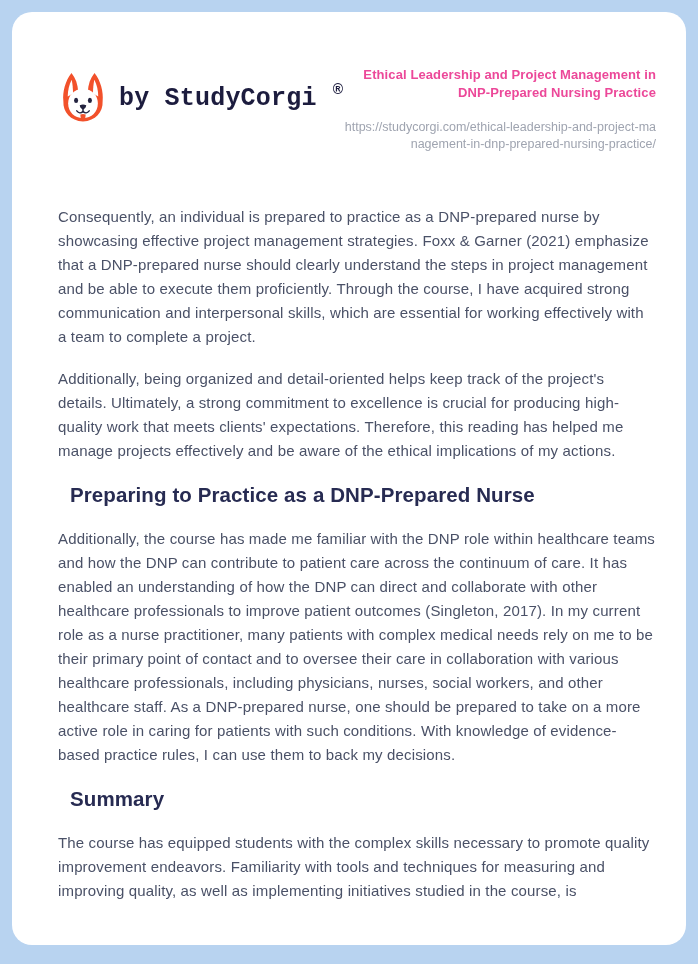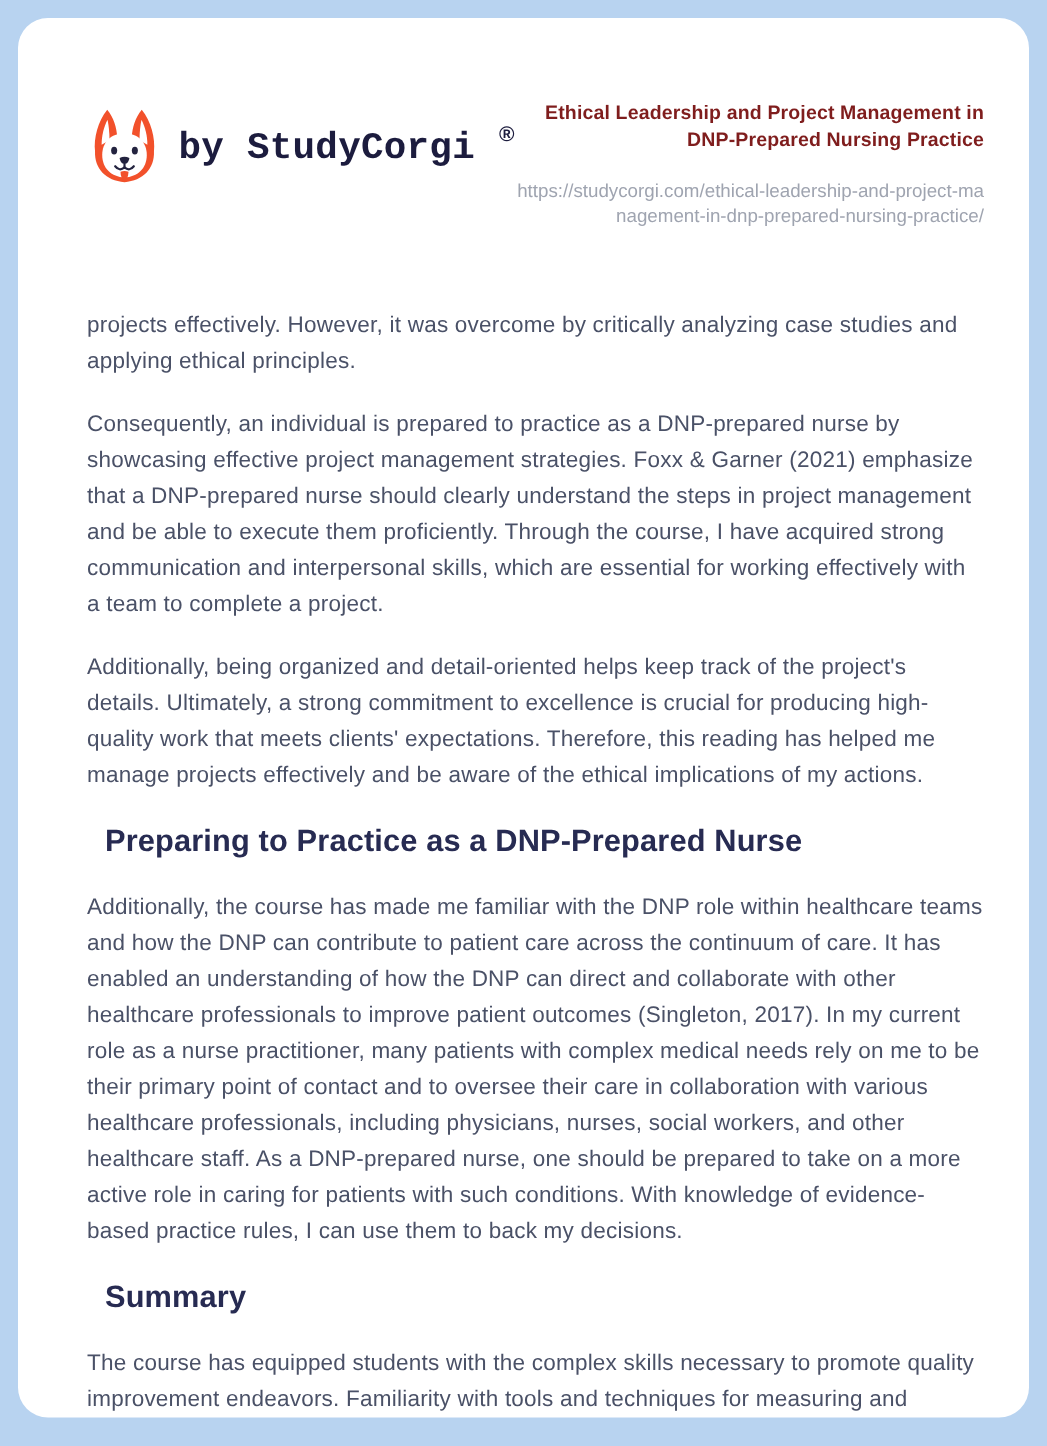--- a/index.html
+++ b/index.html
@@ -63,21 +63,21 @@
   }
   .doc-meta {
     width: 330px;
     text-align: right;
     margin-top: 0px;
   }
   .doc-title {
     font-size: 13px;
     font-weight: 700;
     line-height: 18px;
-    color: #7f1d1d;
+    color: #ec4899;
     letter-spacing: 0.1px;
   }
   .doc-url {
     display: block;
     margin-top: 17px;
     font-size: 12.5px;
     font-weight: 400;
     line-height: 17px;
     color: #9FA4B0;
     text-decoration: none;
@@ -140,21 +140,20 @@
     </a>
 
     <div class="doc-meta">
       <div class="doc-title">Ethical Leadership and Project Management in DNP-Prepared Nursing Practice</div>
       <a class="doc-url">https://studycorgi.com/ethical-leadership-and-project-management-in-dnp-prepared-nursing-practice/</a>
     </div>
 
   </div>
 
   <div class="article">
-    <p>projects effectively. However, it was overcome by critically analyzing case studies and applying ethical principles.</p>
     <p>Consequently, an individual is prepared to practice as a DNP-prepared nurse by showcasing effective project management strategies. Foxx &amp; Garner (2021) emphasize that a DNP-prepared nurse should clearly understand the steps in project management and be able to execute them proficiently. Through the course, I have acquired strong communication and interpersonal skills, which are essential for working effectively with a team to complete a project.</p>
     <p>Additionally, being organized and detail-oriented helps keep track of the project's details. Ultimately, a strong commitment to excellence is crucial for producing high-quality work that meets clients' expectations. Therefore, this reading has helped me manage projects effectively and be aware of the ethical implications of my actions.</p>
 
     <h2>Preparing to Practice as a DNP-Prepared Nurse</h2>
     <p>Additionally, the course has made me familiar with the DNP role within healthcare teams and how the DNP can contribute to patient care across the continuum of care. It has enabled an understanding of how the DNP can direct and collaborate with other healthcare professionals to improve patient outcomes (Singleton, 2017). In my current role as a nurse practitioner, many patients with complex medical needs rely on me to be their primary point of contact and to oversee their care in collaboration with various healthcare professionals, including physicians, nurses, social workers, and other healthcare staff. As a DNP-prepared nurse, one should be prepared to take on a more active role in caring for patients with such conditions. With knowledge of evidence-based practice rules, I can use them to back my decisions.</p>
 
     <h2>Summary</h2>
     <p>The course has equipped students with the complex skills necessary to promote quality improvement endeavors. Familiarity with tools and techniques for measuring and improving quality, as well as implementing initiatives studied in the course, is</p>
   </div>
 

